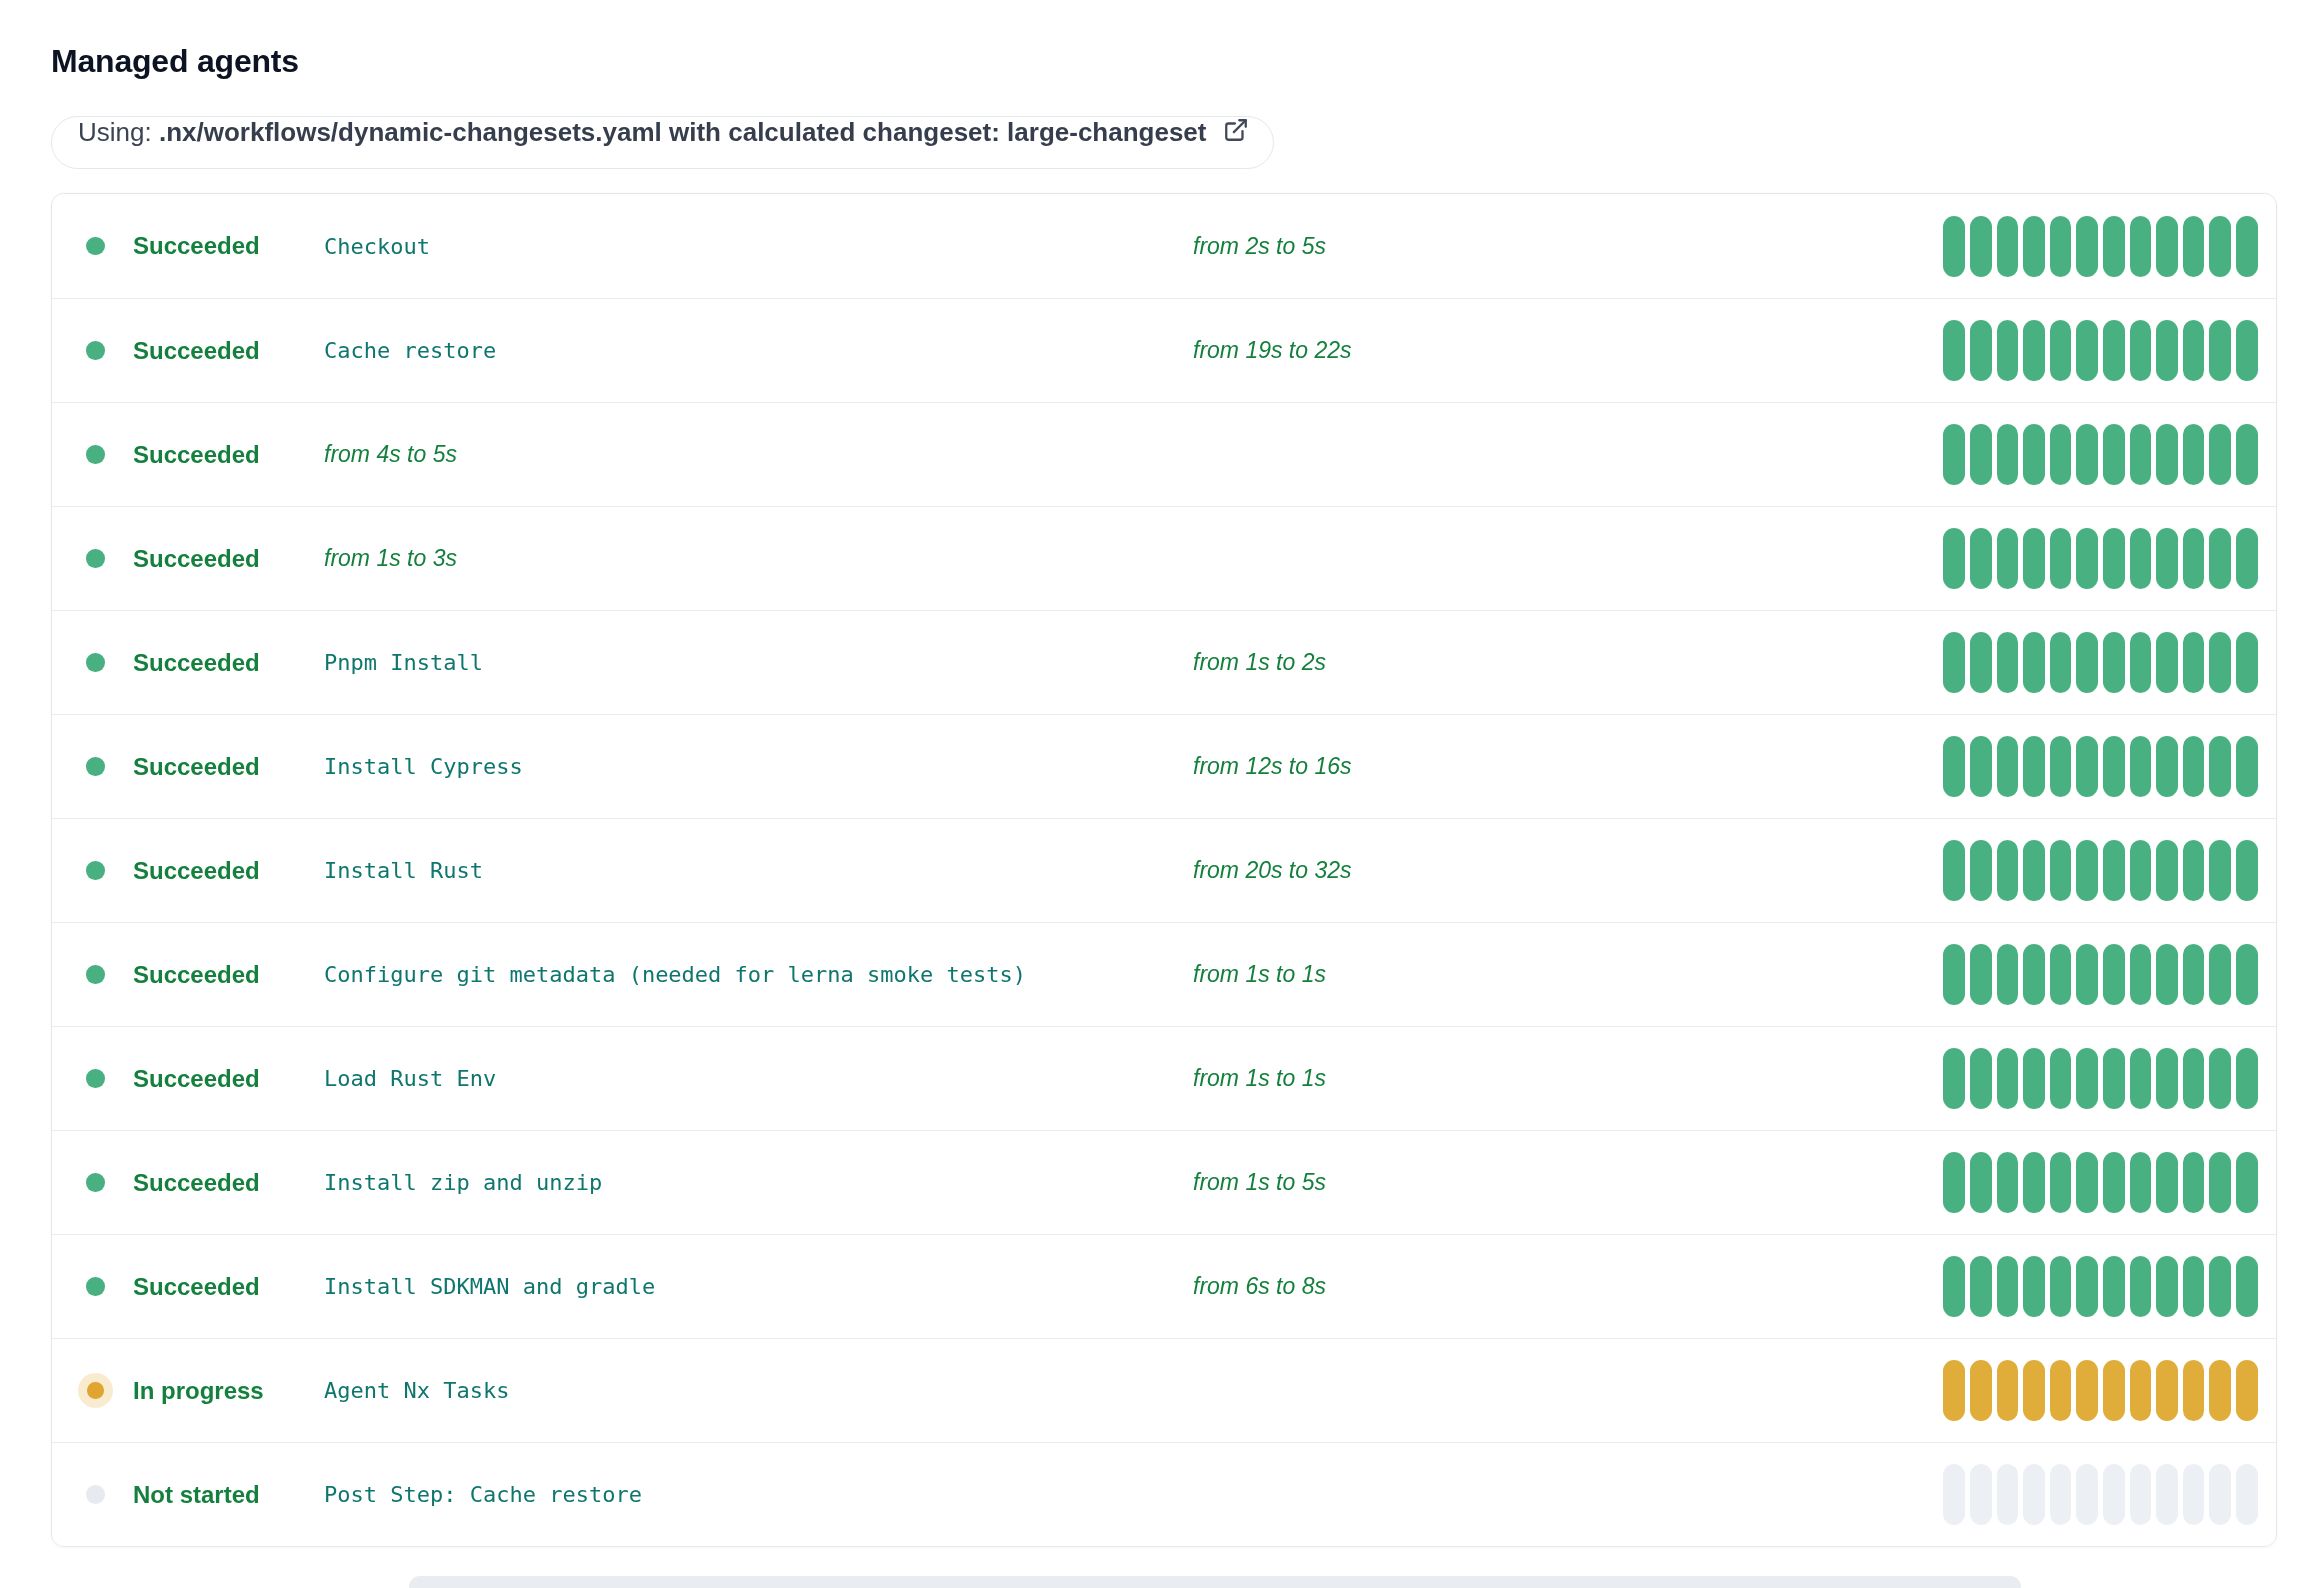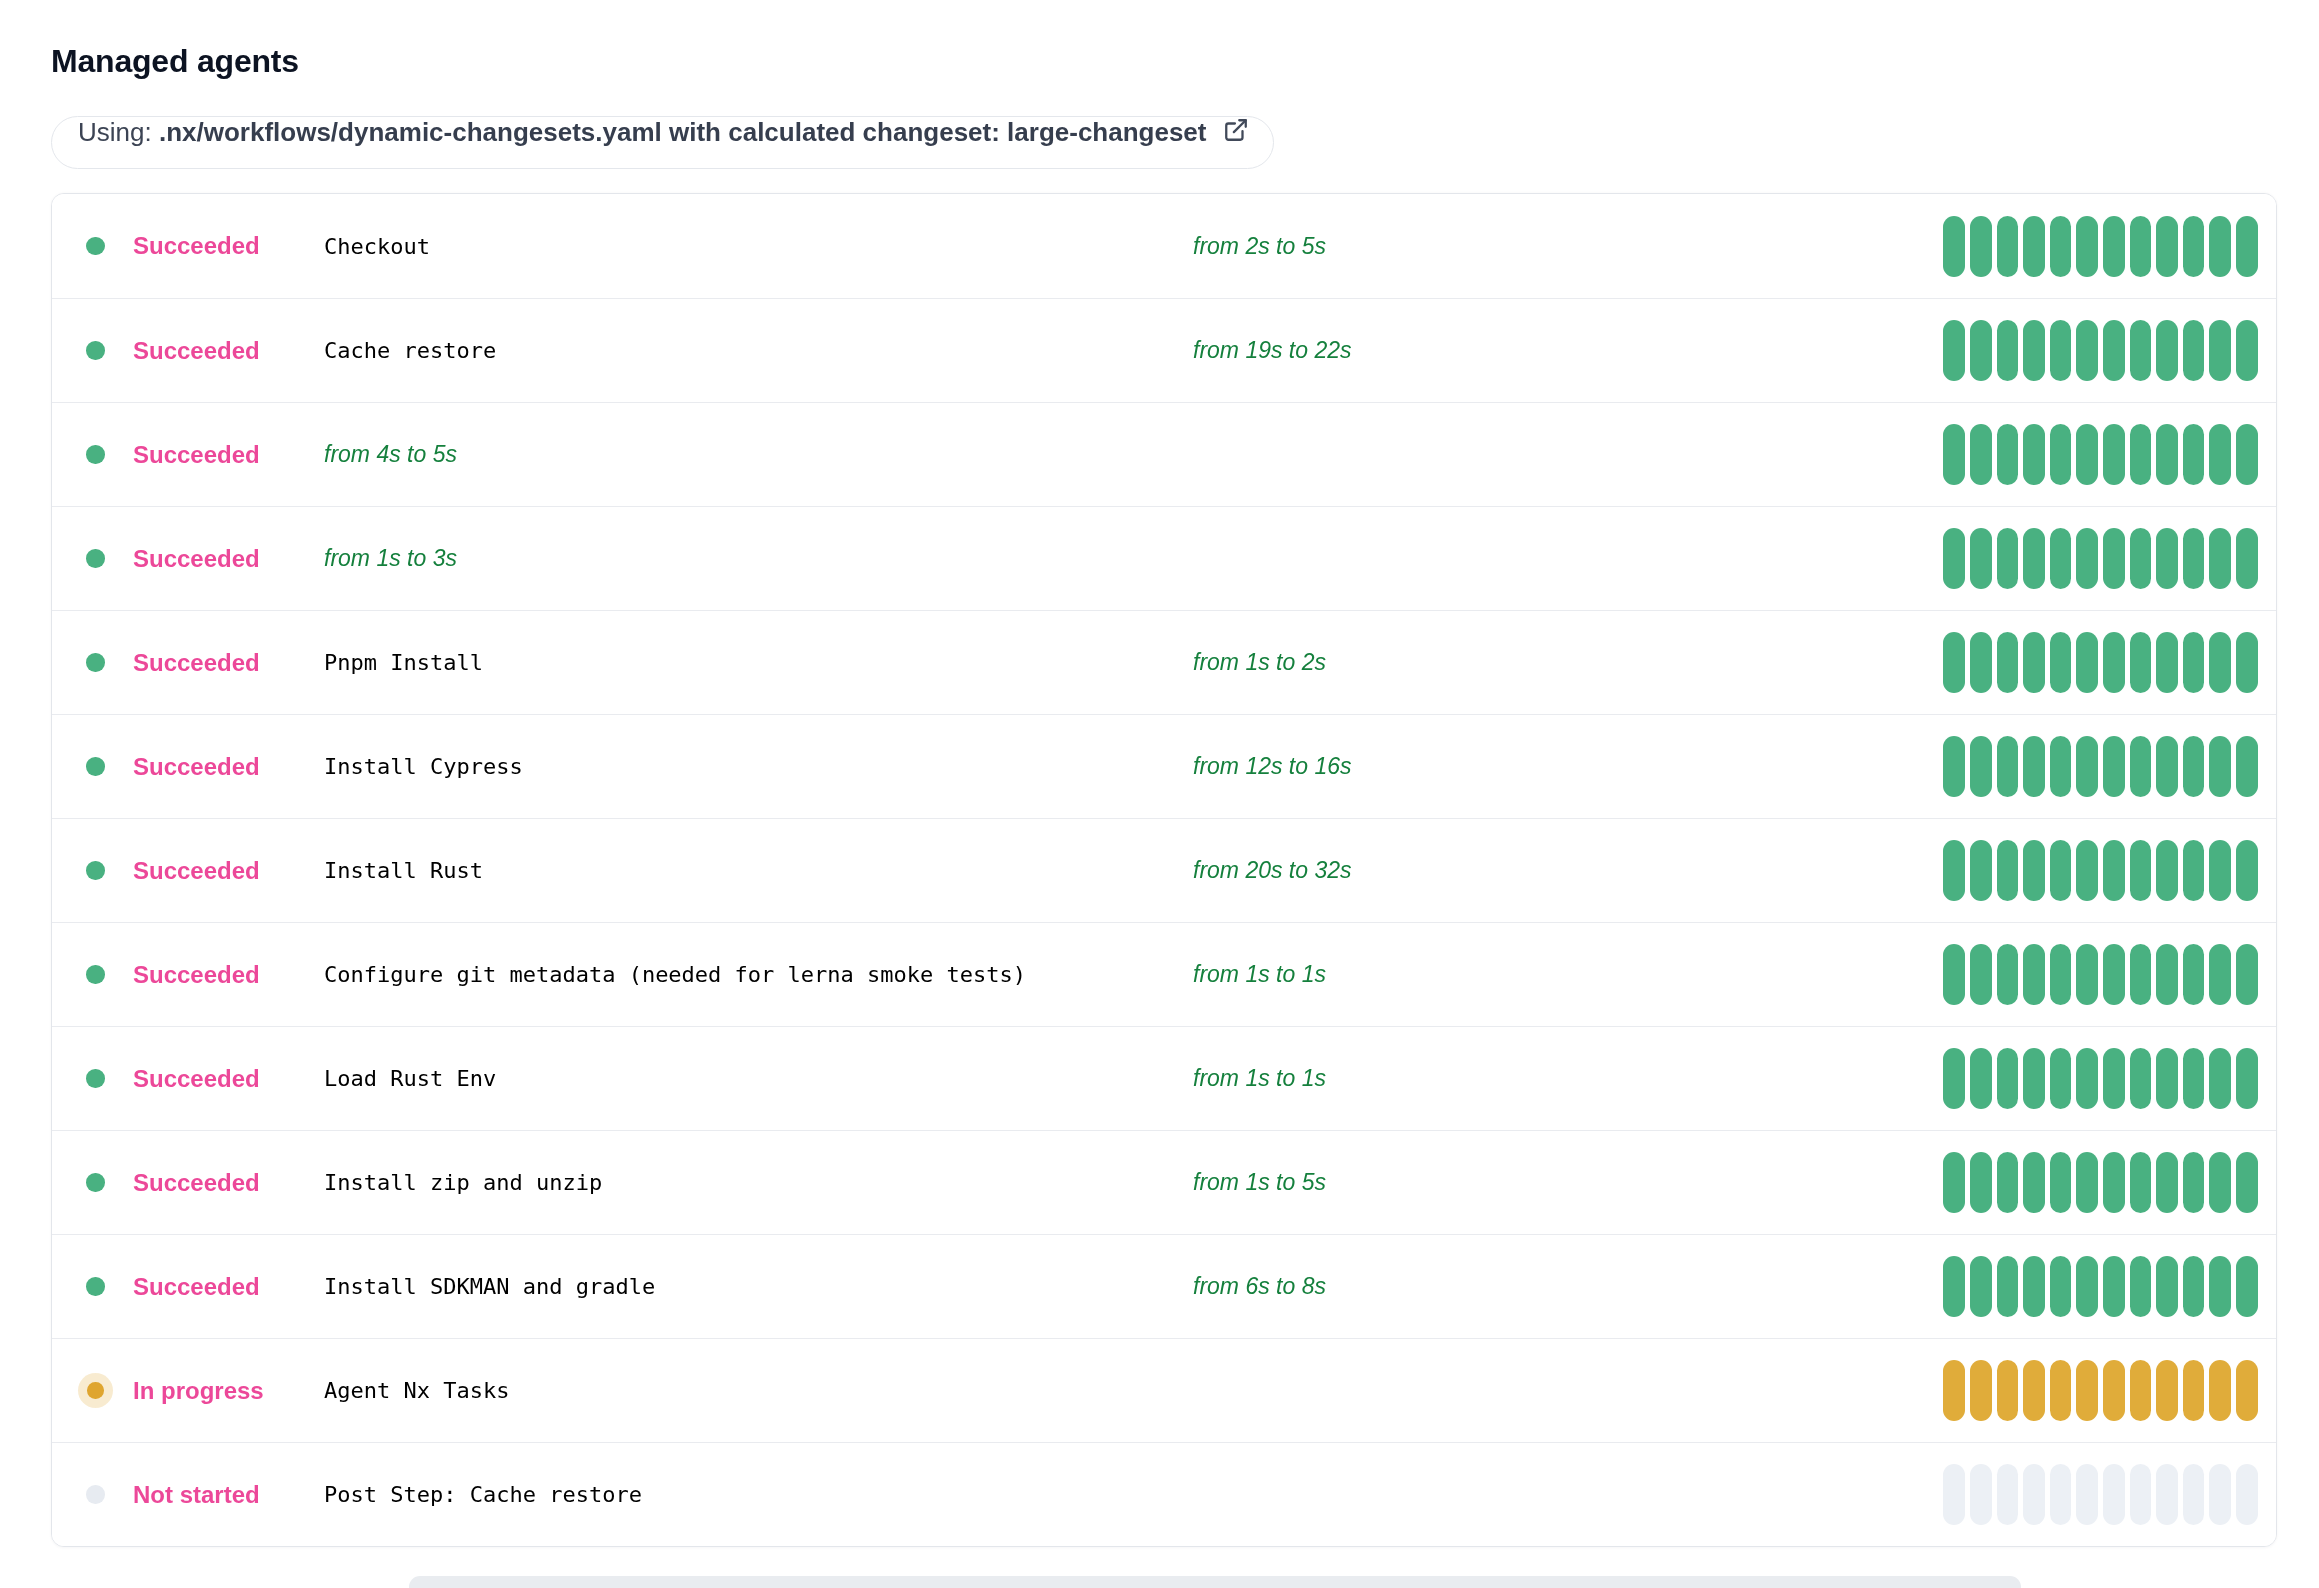--- a/index.html
+++ b/index.html
@@ -32,26 +32,26 @@
     box-shadow:0 0.9px 2.8px rgba(16,24,40,0.04);
     overflow:hidden;
   }
 
   .row{display:flex;align-items:center;height:104px;box-sizing:border-box;background:#fff;}
   .row + .row{border-top:1.8px solid #e9ebef;}
 
   .cell-status{display:flex;align-items:center;flex:0 0 272px;width:272px;padding-left:26px;box-sizing:border-box;}
   .dot-wrap{width:35px;height:35px;flex:0 0 35px;border-radius:50%;display:flex;align-items:center;justify-content:center;margin-right:20px;}
   .dot{width:18.4px;height:18.4px;border-radius:50%;}
-  .status-label{font-size:24px;font-weight:700;color:#ec4899;white-space:nowrap;}
+  .status-label{font-size:24px;font-weight:700;color:#15803d;white-space:nowrap;}
 
   .cell-step{
     flex:0 0 869px;width:869px;
     font-family:"DejaVu Sans Mono", monospace;
-    font-size:22px;color:#000000;white-space:nowrap;overflow:hidden;
+    font-size:22px;color:#0f766e;white-space:nowrap;overflow:hidden;
   }
   .cell-from{flex:1;font-size:23px;font-style:italic;color:#15803d;white-space:nowrap;}
 
   .bar{display:flex;gap:5px;margin-right:18.4px;flex:0 0 auto;}
   .seg{width:21.6px;height:61px;border-radius:11px;}
 
   .row.succeeded  .dot{background:var(--c-succeeded);}
   .row.succeeded  .seg{background:var(--c-succeeded);}
   .row.in_progress .dot{width:16.5px;height:16.5px;background:var(--c-inprogress-dot);}
   .row.in_progress .dot-wrap{background:var(--c-inprogress-halo);}

